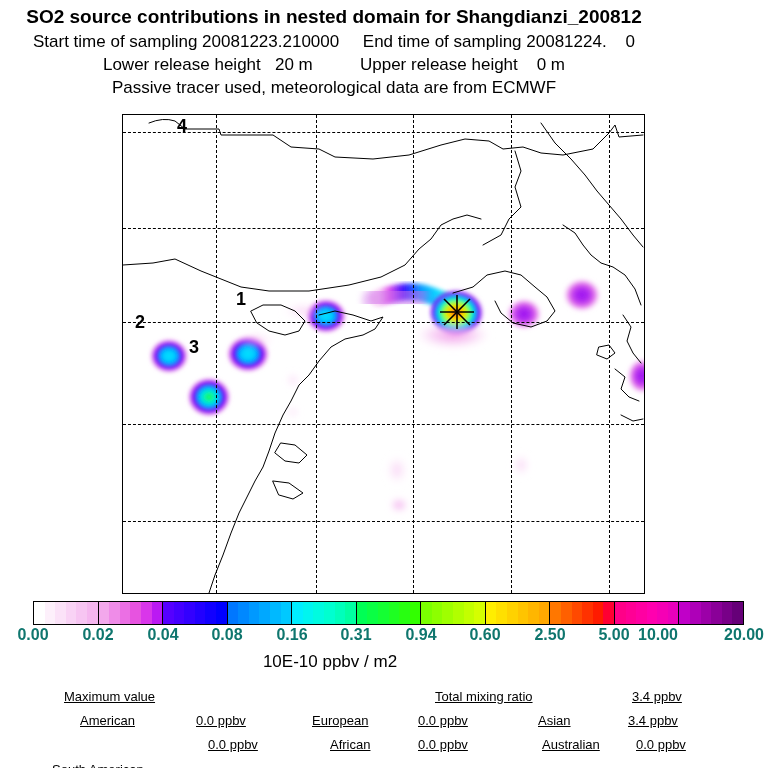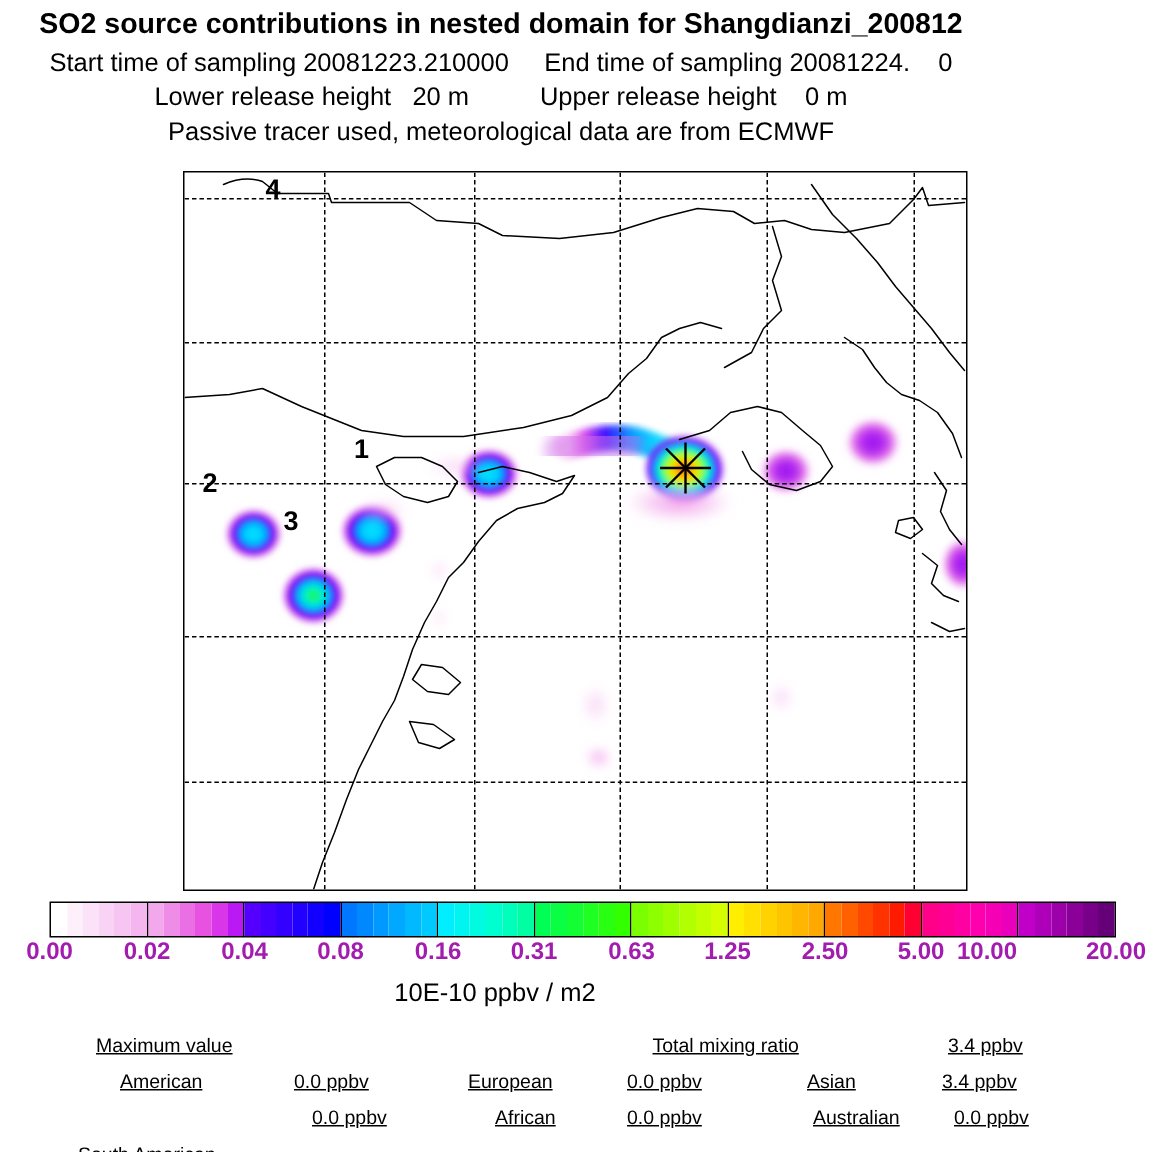--- a/index.html
+++ b/index.html
@@ -136,21 +136,21 @@
     width: 768px;
     height: 20px;
   }
   .cb-tick {
     position: absolute;
     font-size: 16px;
     font-weight: bold;
     line-height: 18px;
     white-space: nowrap;
     transform: translateX(-50%);
-    color: #a21caf;
+    color: #0f766e;
   }
   #colorbar-unit {
     position: absolute;
     left: 0;
     top: 652px;
     width: 660px;
     text-align: center;
     font-size: 17px;
     line-height: 20px;
     white-space: pre;
@@ -437,22 +437,22 @@
     </div>
 </div>
 
 <div id="colorbar-ticks">
     <span class="cb-tick" style="left: 33px;">0.00</span>
     <span class="cb-tick" style="left: 98px;">0.02</span>
     <span class="cb-tick" style="left: 163px;">0.04</span>
     <span class="cb-tick" style="left: 227px;">0.08</span>
     <span class="cb-tick" style="left: 292px;">0.16</span>
     <span class="cb-tick" style="left: 356px;">0.31</span>
-    <span class="cb-tick" style="left: 421px;">0.63</span>
-    <span class="cb-tick" style="left: 485px;">1.25</span>
+    <span class="cb-tick" style="left: 421px;">0.94</span>
+    <span class="cb-tick" style="left: 485px;">0.60</span>
     <span class="cb-tick" style="left: 550px;">2.50</span>
     <span class="cb-tick" style="left: 614px;">5.00</span>
     <span class="cb-tick" style="left: 658px;">10.00</span>
     <span class="cb-tick" style="left: 744px;">20.00</span>
   </div>
 
 <div id="colorbar-unit">10E-10 ppbv / m2</div>
 
 <div id="footer">
 

